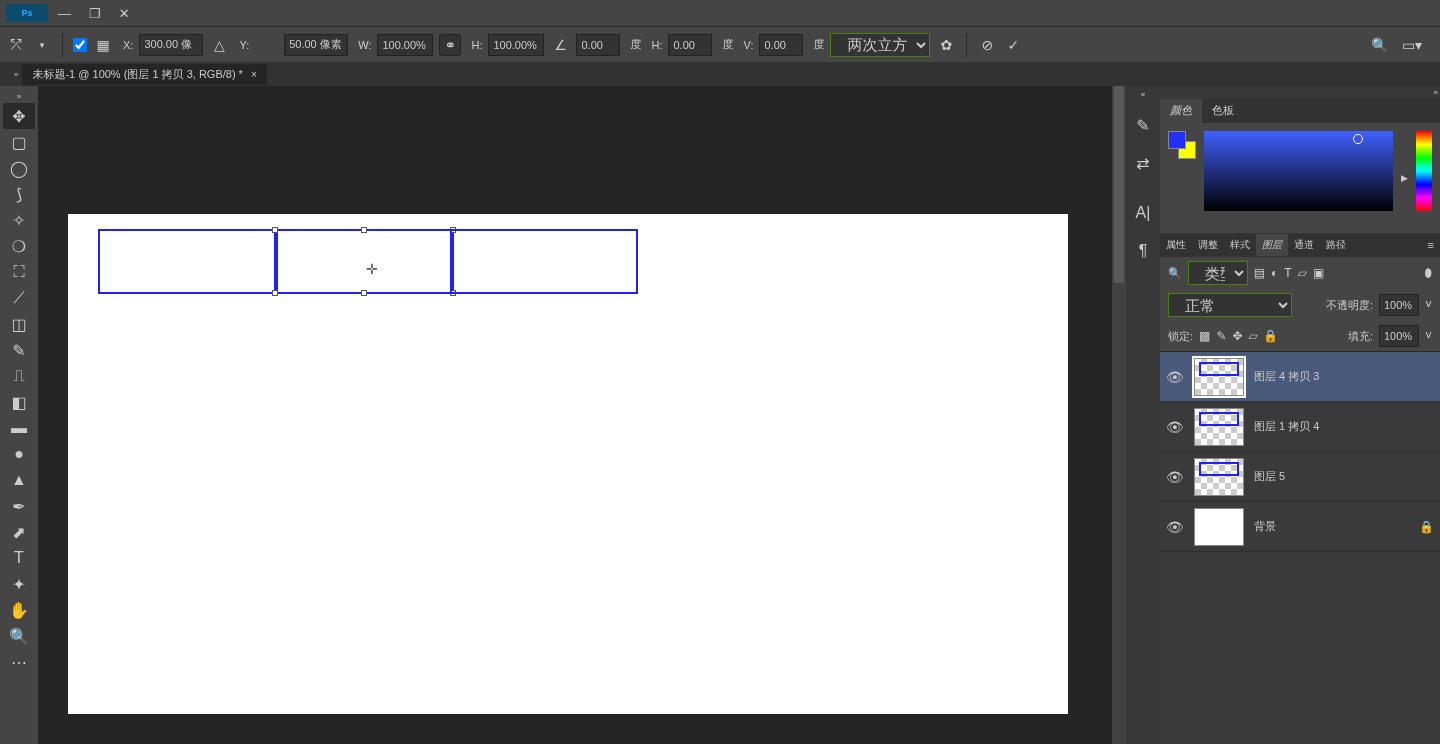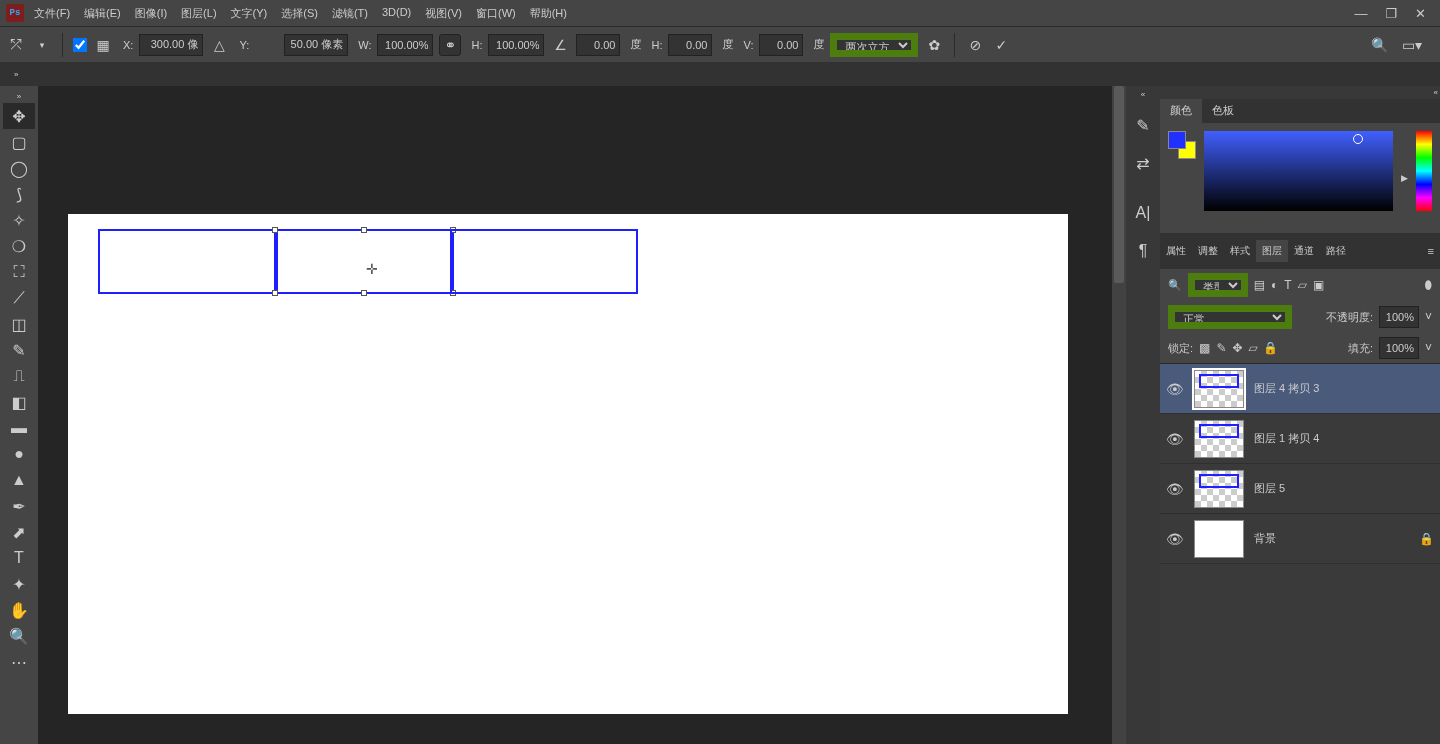--- a/index.html
+++ b/index.html
@@ -1,27 +1,27 @@
 <!DOCTYPE html>
 <html><head>
 <meta charset="utf-8">
 <style>
 * { margin:0; padding:0; box-sizing:border-box; font-family:"Microsoft YaHei",sans-serif; }
 body { background:#323232; color:#ccc; font-size:11px; overflow:hidden; width:1440px; height:744px; position:relative; }
 .menubar { height:26px; background:#454545; display:flex; align-items:center; padding:0 6px; }
-.ps-logo { width:18px; height:18px; background:#7f1d1d; color:#2daaff; font-size:9px; font-weight:bold; display:flex; align-items:center; justify-content:center; margin-right:10px; border-radius:2px;font-family:Liberation Mono, monospace;}
+.ps-logo { width:42px; height:18px; background:#0c4a6e; color:#2daaff; font-size:9px; font-weight:bold; display:flex; align-items:center; justify-content:center; margin-right:10px; border-radius:2px;}
 .menu-items { display:flex; gap:14px; flex:1; }
 .menu-items span { cursor:pointer; }
 .win-ctrl { display:flex; gap:18px; margin-right:8px; }
 .win-ctrl span { cursor:pointer; font-size:13px;}
 .optbar { height:36px; background:#454545; border-top:1px solid #2a2a2a; display:flex; align-items:center; padding:0 6px; gap:6px; }
 .opt-ico { width:20px; height:20px; display:flex; align-items:center; justify-content:center; font-size:14px; }
 .opt-lbl { font-size:11px; margin-left:4px;}
-.opt-input { background:#333; border:1px solid #222; color:#ccc; height:22px; padding:0 4px; font-size:11px; text-align:right; }
-.opt-select { background:#333; border:7px solid #4d7c0f; color:#ccc; height:24px; padding:0 6px 0 4px; font-size:11px;}
+.opt-input { background:#333; border:1px solid #222; color:#ccc; height:22px; padding:0 4px; font-size:11px; text-align:left; }
+.opt-select { background:#333; border:1px solid #4d7c0f; color:#ccc; height:24px; padding:0 6px 0 12px; font-size:15px;}
 .divider { width:1px; height:24px; background:#2a2a2a; margin:0 4px;}
 .opt-right { margin-left:auto; display:flex; gap:12px; align-items:center; padding-right:12px;}
 .doc-tab { height:24px; background:#323232; display:flex; align-items:center; padding:0 10px; }
 .tab { background:#252525; padding:3px 10px; border-radius:2px 2px 0 0; display:flex; align-items:center; gap:8px;}
 .tab-close { cursor:pointer; font-size:10px;}
 .main-area { position:absolute; top:86px; left:0; right:0; bottom:0; display:flex; }
 .toolbar { width:38px; background:#454545; display:flex; flex-direction:column; align-items:center; padding-top:4px; gap:0;}
 .toolbar .expand { font-size:8px; padding:2px;}
 .tool { width:32px; height:26px; display:flex; align-items:center; justify-content:center; font-size:16px; cursor:pointer;}
 .tool.active { background:#2a2a2a;}
@@ -35,29 +35,29 @@
 .center-mark { position:absolute; left:298px; top:47px; font-size:14px; color:#555;}
 .scrollv { position:absolute; right:0; top:0; bottom:0; width:14px; background:#424242;}
 .scrollv-thumb { position:absolute; left:2px; right:2px; top:0; height:30%; background:#5a5a5a; border-radius:2px;}
 .rpanel-strip { width:34px; background:#383838; display:flex; flex-direction:column; align-items:center; padding-top:4px; gap:14px;}
 .rpanel-strip .collapse { font-size:8px;}
 .strip-ico { width:24px; height:24px; display:flex; align-items:center; justify-content:center; font-size:16px; cursor:pointer;}
 .rpanel { width:280px; background:#383838; display:flex; flex-direction:column; }
 .rpanel .collapse { font-size:8px; padding:2px; text-align:right;}
 .panel-tabs { display:flex; height:24px; background:#323232;}
 .panel-tab { padding:4px 10px; font-size:11px; cursor:pointer;}
-.panel-tab.active { background:#454545;}
+.panel-tab.active { background:#454545;font-style:italic;}
 .color-panel { height:110px; background:#454545; padding:8px; display:flex; gap:8px; align-items:flex-start;}
 .fg-bg { position:relative; width:28px; height:28px;}
 .fg { position:absolute; width:18px; height:18px; background:#2030ff; border:1px solid #888; z-index:2;}
 .bg { position:absolute; right:0; bottom:0; width:18px; height:18px; background:#ffff00; border:1px solid #888;}
 .gradient-box { flex:1; height:80px; background:linear-gradient(to bottom, #4060ff, #000); position:relative;}
 .grad-ring { position:absolute; width:10px; height:10px; border:1px solid #fff; border-radius:50%; top:3px; right:30px;}
 .hue-strip { width:16px; height:80px; background:linear-gradient(to bottom, #f00,#ff0,#0f0,#0ff,#00f,#f0f,#f00);}
-.panel-mid-tabs { display:flex; height:36px; background:#323232; align-items:center;}
+.panel-mid-tabs { display:flex; height:24px; background:#323232; align-items:center;}
 .panel-mid-tabs .panel-tab { font-size:10px; padding:4px 6px;}
 .panel-menu { margin-left:auto; padding:0 6px; cursor:pointer;}
 .layer-opts { background:#454545; padding:4px 8px; display:flex; align-items:center; gap:6px; font-size:11px;}
 .layer-opts2 { background:#454545; padding:4px 8px; display:flex; align-items:center; gap:6px; font-size:11px; border-bottom:1px solid #2a2a2a;}
 .mini-ico { font-size:12px; cursor:pointer;}
 .layers-list { flex:1; background:#3a3a3a; overflow:auto;}
 .layer-row { display:flex; align-items:center; height:50px; border-bottom:1px solid #2f2f2f; padding:0 6px; gap:10px;}
 .layer-row.selected { background:#4a5a7a;}
 .eye { width:18px; font-size:14px; cursor:pointer;}
 .thumb { width:50px; height:38px; background:#fff; border:1px solid #888;}
@@ -67,33 +67,20 @@
 .layer-name { flex:1; font-size:11px;}
 .lock-ico { font-size:12px;}
 .small-warn { font-size:11px; margin-top:50px;}
 .cb { width:14px; height:14px;}
 </style>
 </head>
 <body>
 
 <div class="menubar">
   <div class="ps-logo">Ps</div>
-  <div class="menu-items">
-    <span>文件(F)</span>
-    <span>编辑(E)</span>
-    <span>图像(I)</span>
-    <span>图层(L)</span>
-    <span>文字(Y)</span>
-    <span>选择(S)</span>
-    <span>滤镜(T)</span>
-    <span>3D(D)</span>
-    <span>视图(V)</span>
-    <span>窗口(W)</span>
-    <span>帮助(H)</span>
-  </div>
   <div class="win-ctrl">
     <span>—</span>
     <span>❐</span>
     <span>✕</span>
   </div>
 </div>
 
 <div class="optbar">
   <span class="opt-ico">⤱</span>
   <span class="opt-ico" style="font-size:9px;">▾</span>
@@ -125,20 +112,24 @@
   <span class="opt-ico">⊘</span>
   <span class="opt-ico">✓</span>
   <div class="opt-right">
     <span class="opt-ico">🔍</span>
     <span class="opt-ico">▭▾</span>
   </div>
 </div>
 
 <div class="doc-tab">
   <span style="font-size:8px;padding:0 4px;">»</span>
+  <div class="tab">
+    <span>未标题-1 @ 100% (图层 1 拷贝 3, RGB/8) *</span>
+    <span class="tab-close">×</span>
+  </div>
 </div>
 
 <div class="main-area">
   <div class="toolbar">
     <span class="expand">»</span>
     <div class="tool active">✥</div>
     <div class="tool">▢</div>
     <div class="tool">◯</div>
     <div class="tool">⟆</div>
     <div class="tool">✧</div>

